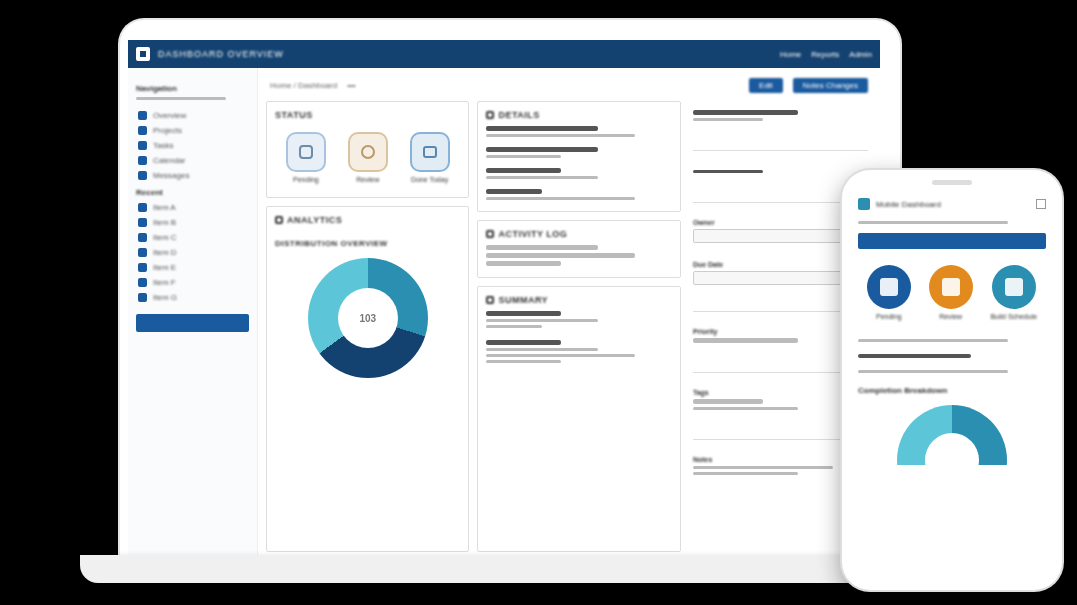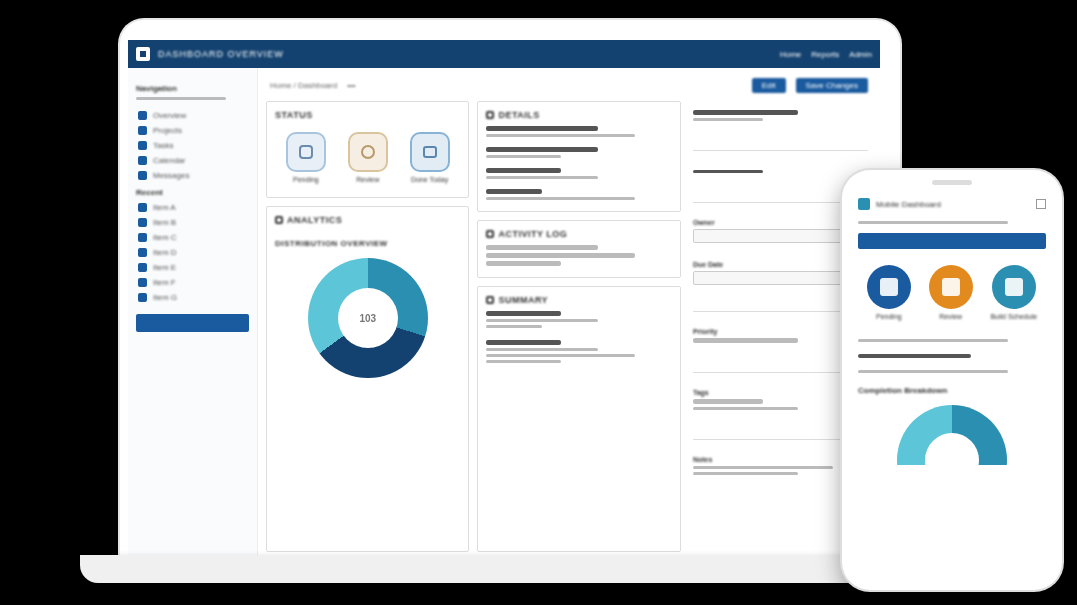--- a/index.html
+++ b/index.html
@@ -361,21 +361,21 @@
 
         <div class="side-cta"></div>
       </div>
 
       <div class="main">
         <div class="page-toolbar">
           <div class="crumb">Home / Dashboard</div>
           <div class="crumb">•••</div>
           <div class="spacer"></div>
           <div class="btn">Edit</div>
-          <div class="btn">Save Changes</div>
+          <div class="btn">Notes Changes</div>
         </div>
 
         <div class="grid">
 
           <div class="col">
             <div class="card">
               <div class="card-title">
                   <span>STATUS</span>
                 </div>
               <div class="status-row">

